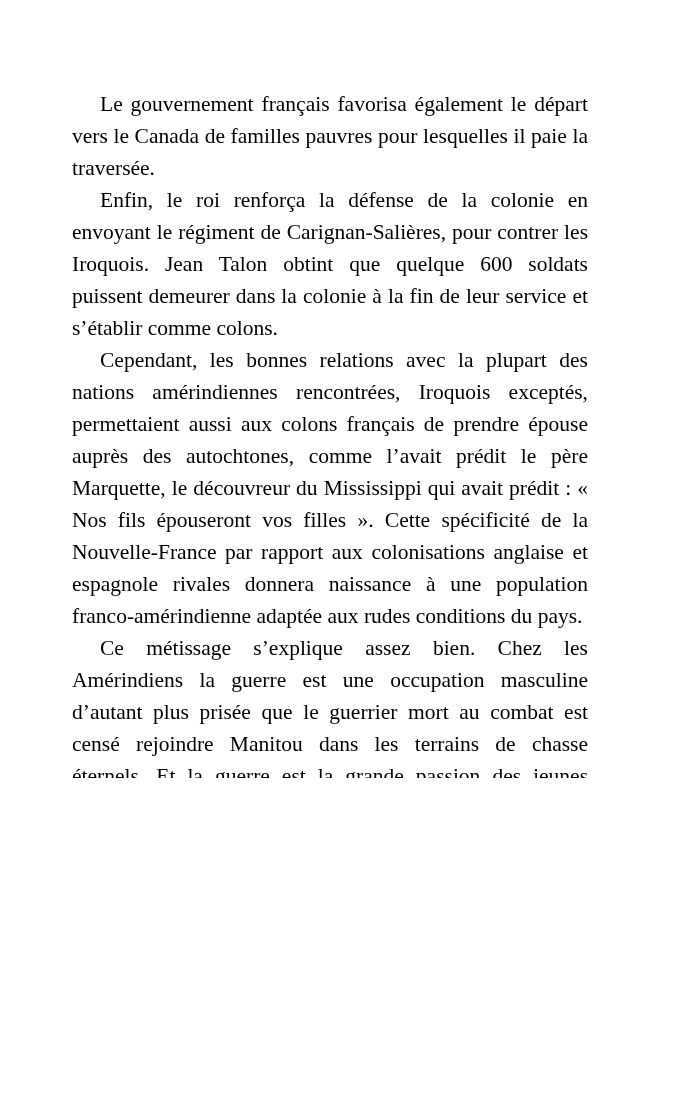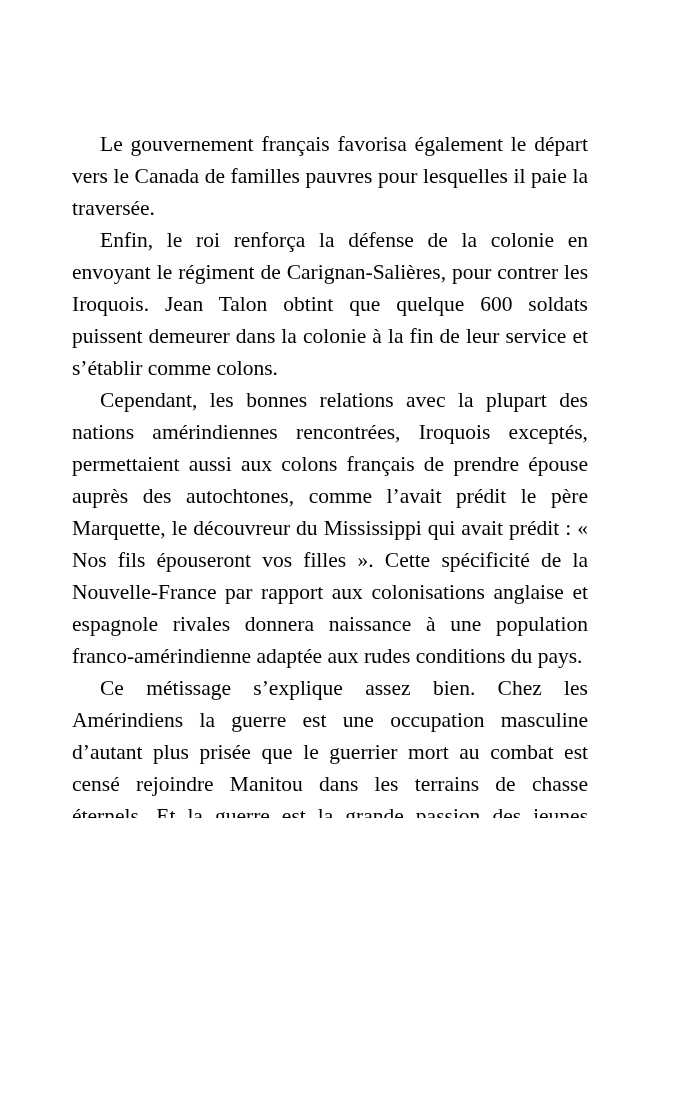--- a/index.html
+++ b/index.html
@@ -7,21 +7,20 @@
     padding: 0;
     background: #ffffff;
   }
   .page {
     position: relative;
     width: 700px;
     height: 778px;
     background: #ffffff;
     box-sizing: border-box;
     overflow: hidden;
-    margin-top: 40px;
   }
   .text-column {
     position: absolute;
     left: 72px;
     top: 88px;
     width: 516px;
   }
   .para {
     font-family: "Liberation Serif", "DejaVu Serif", serif;
     font-size: 21.5px;

